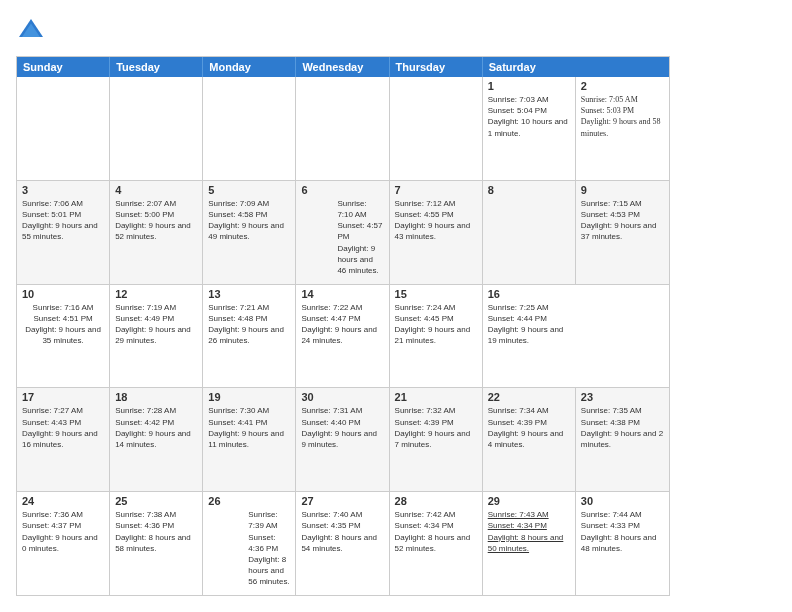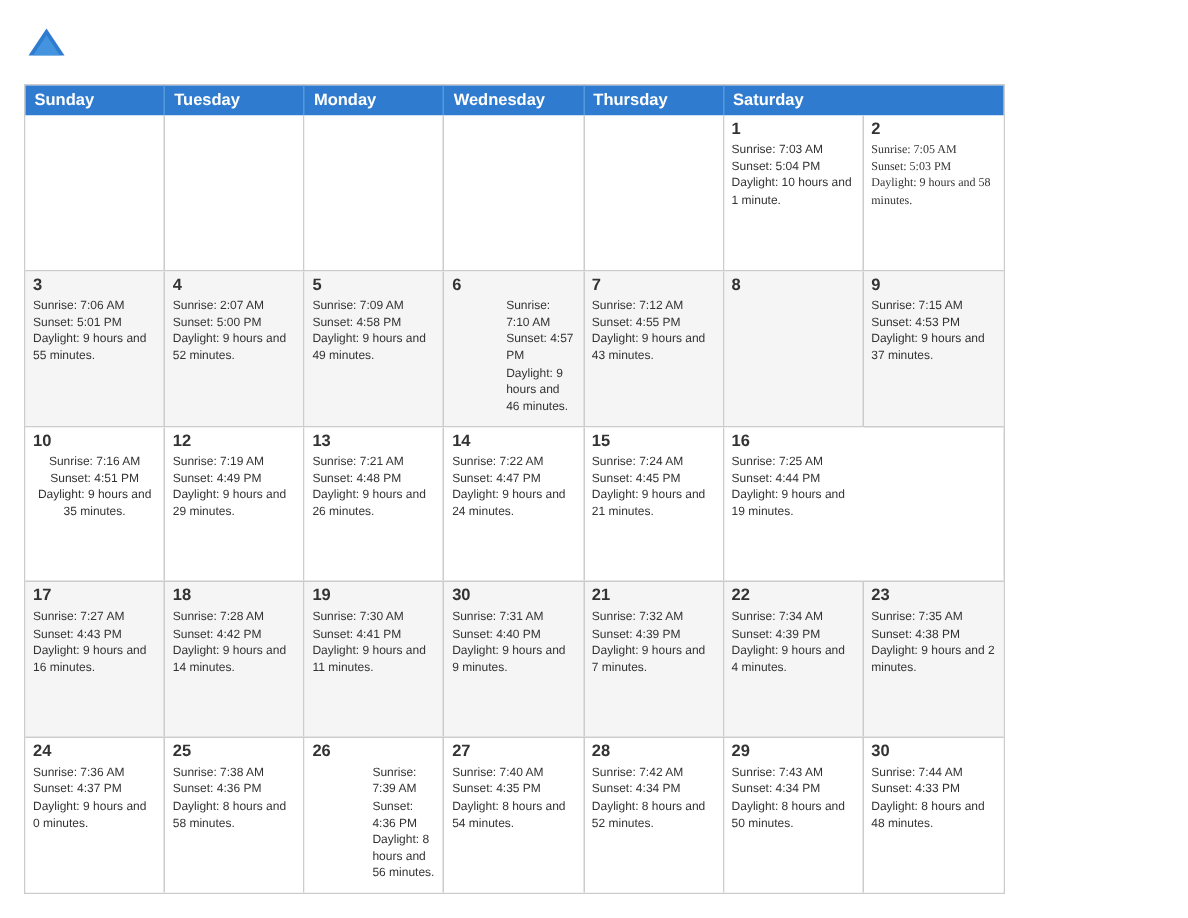--- a/index.html
+++ b/index.html
@@ -312,21 +312,21 @@
 Daylight: 8 hours and 54 minutes.</div>
           </div>
           <div class="cal-cell">
             <span class="day-num">28</span>
             <div class="day-info" style="white-space: pre-line;">Sunrise: 7:42 AM
 Sunset: 4:34 PM
 Daylight: 8 hours and 52 minutes.</div>
           </div>
           <div class="cal-cell">
             <span class="day-num">29</span>
-            <div class="day-info" style="white-space: pre-line;">Sunrise: 7:43 AM
+            <div class="day-info" style="white-space: pre-line; text-decoration: underline;">Sunrise: 7:43 AM
 Sunset: 4:34 PM
 Daylight: 8 hours and 50 minutes.</div>
           </div>
           <div class="cal-cell">
             <span class="day-num">30</span>
             <div class="day-info" style="white-space: pre-line;">Sunrise: 7:44 AM
 Sunset: 4:33 PM
 Daylight: 8 hours and 48 minutes.</div>
           </div>
         </div>

